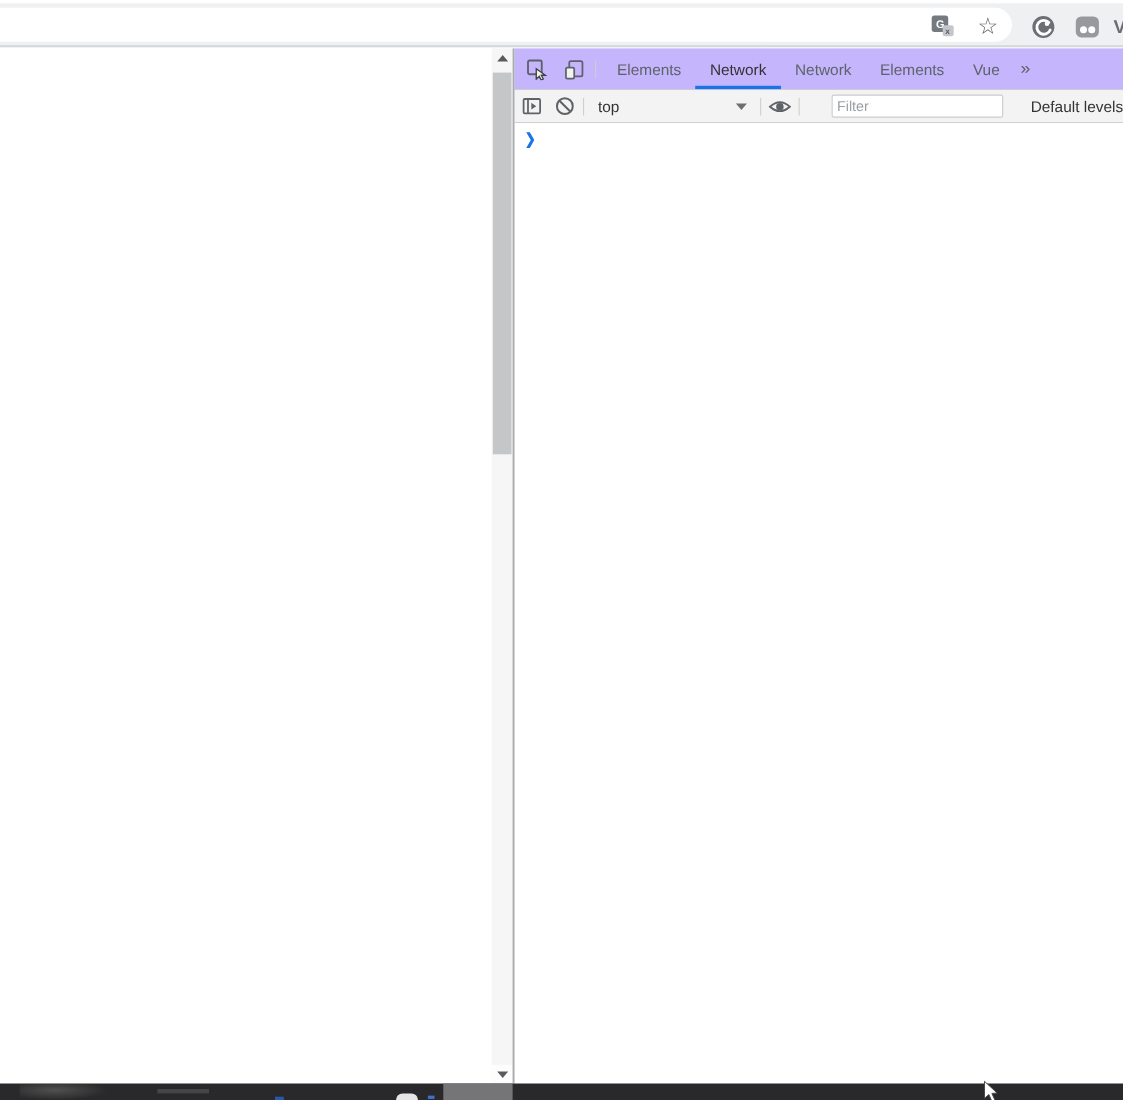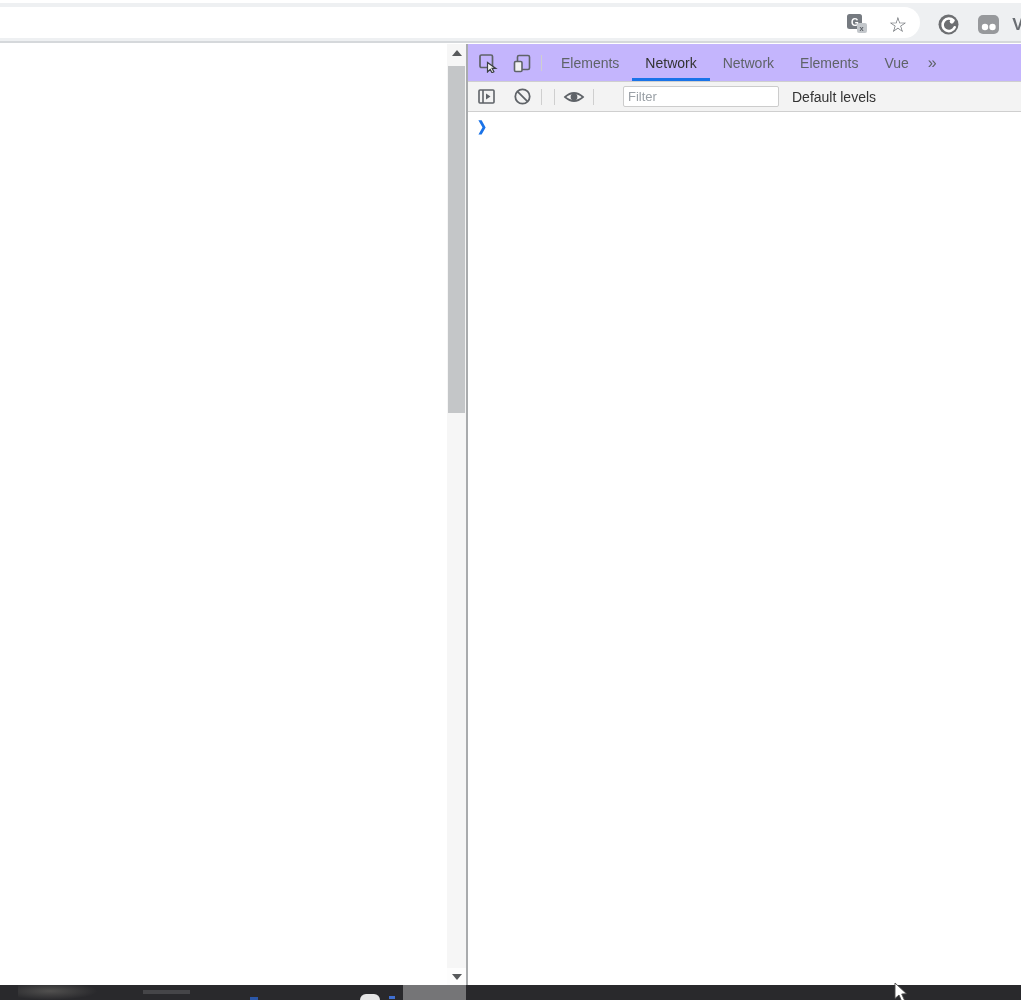--- a/index.html
+++ b/index.html
@@ -38,21 +38,21 @@
   .dt-tab.active{color:#333;}
   .dt-tab.active::after{content:"";position:absolute;left:0;right:0;bottom:0;height:3px;background:#1a73e8;}
   .more-tabs{display:flex;align-items:center;padding:0 6px;font-size:16px;color:#5f6368;cursor:pointer;}
 
   .dt-toolbar{height:29px;background:#f3f3f3;border-bottom:1px solid #cfcfcf;display:flex;align-items:center;flex:0 0 auto;padding-left:5px;overflow:hidden;}
   .context-select{display:flex;align-items:center;justify-content:space-between;width:166px;padding:0 6px 0 7px;height:100%;cursor:pointer;}
   .context-label{font-size:14px;color:#333;}
   .caret-down{width:0;height:0;border-left:5px solid transparent;border-right:5px solid transparent;border-top:6px solid #6e6e6e;}
   .filter-input{width:146px;height:19px;margin-left:23px;border:1px solid #ccc;border-radius:2px;background:#fff;font-family:"Liberation Sans", sans-serif;font-size:13px;color:#333;padding:0 4px;outline:none;}
   .filter-input::placeholder{color:#9aa0a6;}
-  .levels-select{display:flex;align-items:flex-start;margin-left:13px;font-size:14px;color:#333;white-space:nowrap;cursor:pointer;}
+  .levels-select{display:flex;align-items:flex-start;margin-left:25px;font-size:14px;color:#333;white-space:nowrap;cursor:pointer;}
 
   .dt-console{flex:1;background:#fff;position:relative;}
   .prompt-row{display:flex;align-items:flex-start;padding:8px 0 0 9px;cursor:text;}
   .prompt-chevron{color:#1a73e8;font-size:12px;font-weight:bold;line-height:1;transform:scaleY(1.15);}
 
   
   .taskbar{position:absolute;left:0;top:985px;width:1021px;height:15px;background:#29292c;overflow:visible;}
   .tb-speckle{position:absolute;left:18px;top:0;width:80px;height:15px;background:radial-gradient(ellipse at 40% 40%, rgba(130,128,122,0.45), rgba(130,128,122,0) 70%);}
   .tb-sliver1{position:absolute;left:143px;top:5px;width:47px;height:4px;background:#454548;}
   .tb-blue1{position:absolute;left:250px;top:12px;width:8px;height:3px;background:#2b57a8;}
@@ -176,20 +176,24 @@
       <div style="width:10px;"></div>
       <div class="icon-btn">
         <svg width="19" height="19" viewBox="0 0 19 19">
           <circle cx="9.5" cy="9.5" r="7.2" fill="none" stroke="#5f6368" stroke-width="1.8"></circle>
           <line x1="4.6" y1="4.6" x2="14.4" y2="14.4" stroke="#5f6368" stroke-width="1.8"></line>
         </svg>
       </div>
 
       <div class="bar-sep"></div>
 
+      <div class="context-select">
+        <span class="context-label">top</span>
+        <div class="caret-down"></div>
+      </div>
 
       <div class="bar-sep"></div>
 
       <div class="icon-btn">
         <svg width="22" height="22" viewBox="0 0 22 22">
           <path d="M2 11 Q11 3 20 11 Q11 19 2 11 Z" fill="none" stroke="#5f6368" stroke-width="1.7"></path>
           <circle cx="11" cy="11" r="3.4" fill="#5f6368"></circle>
         </svg>
       </div>
 

